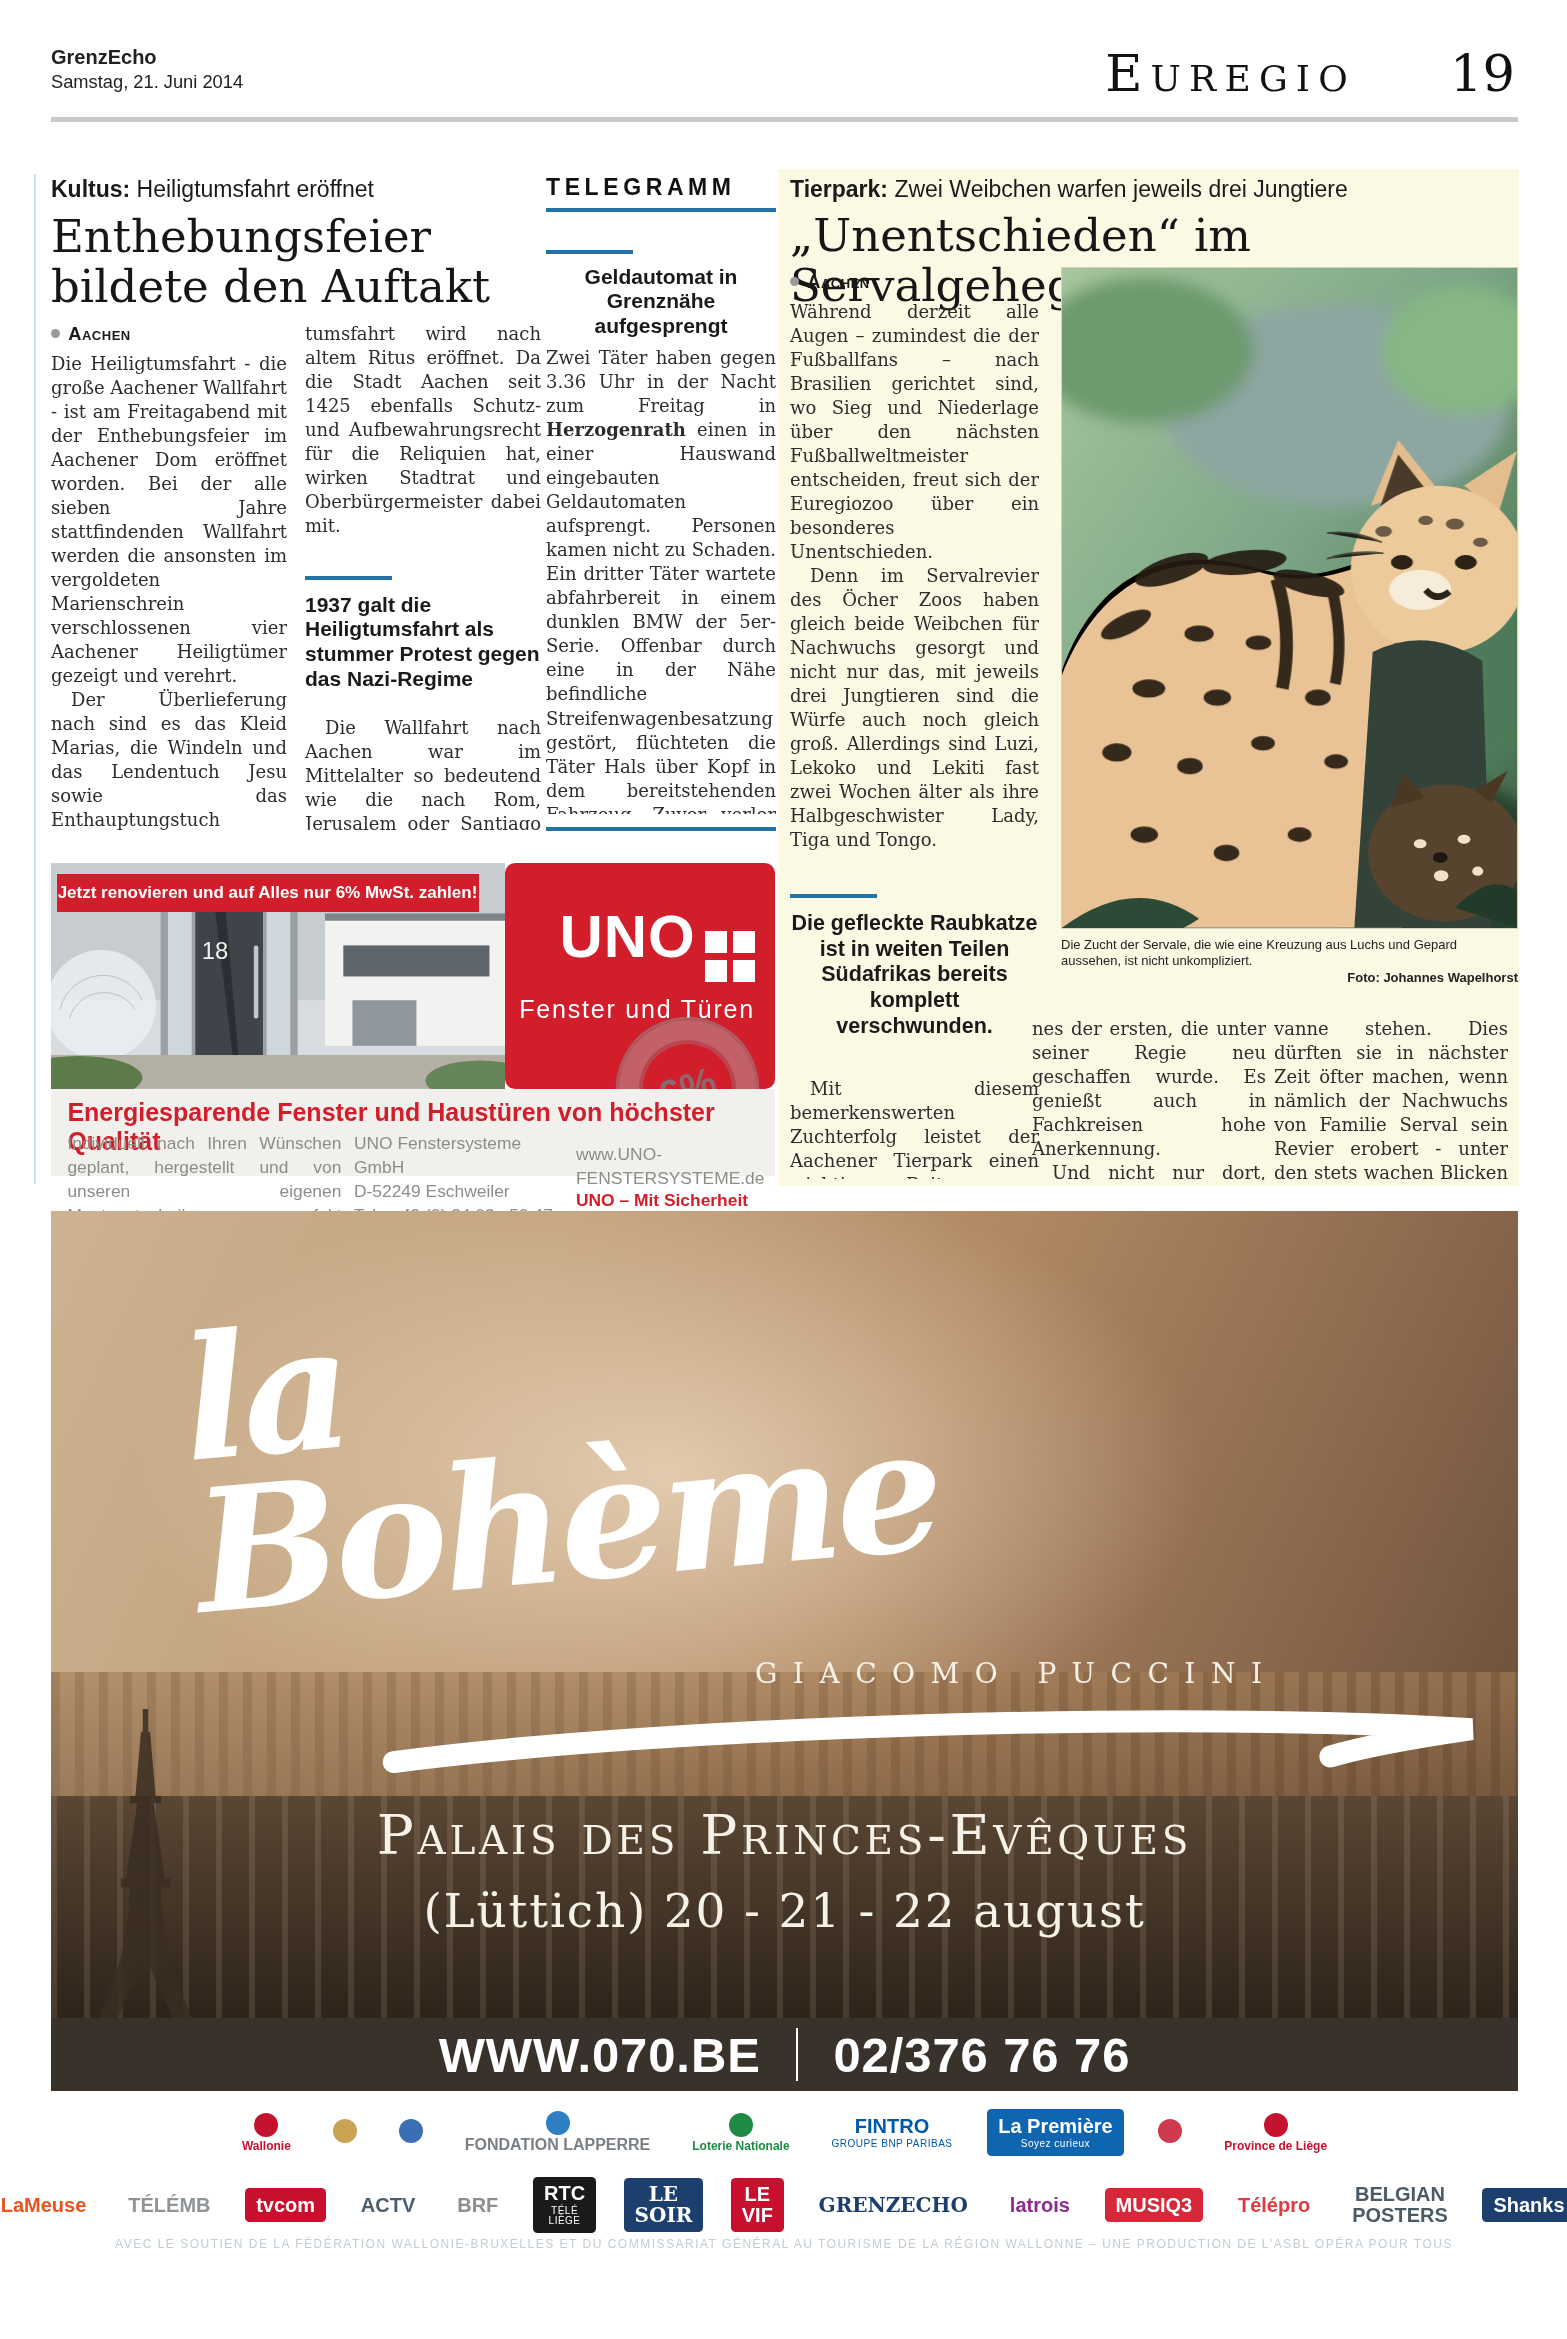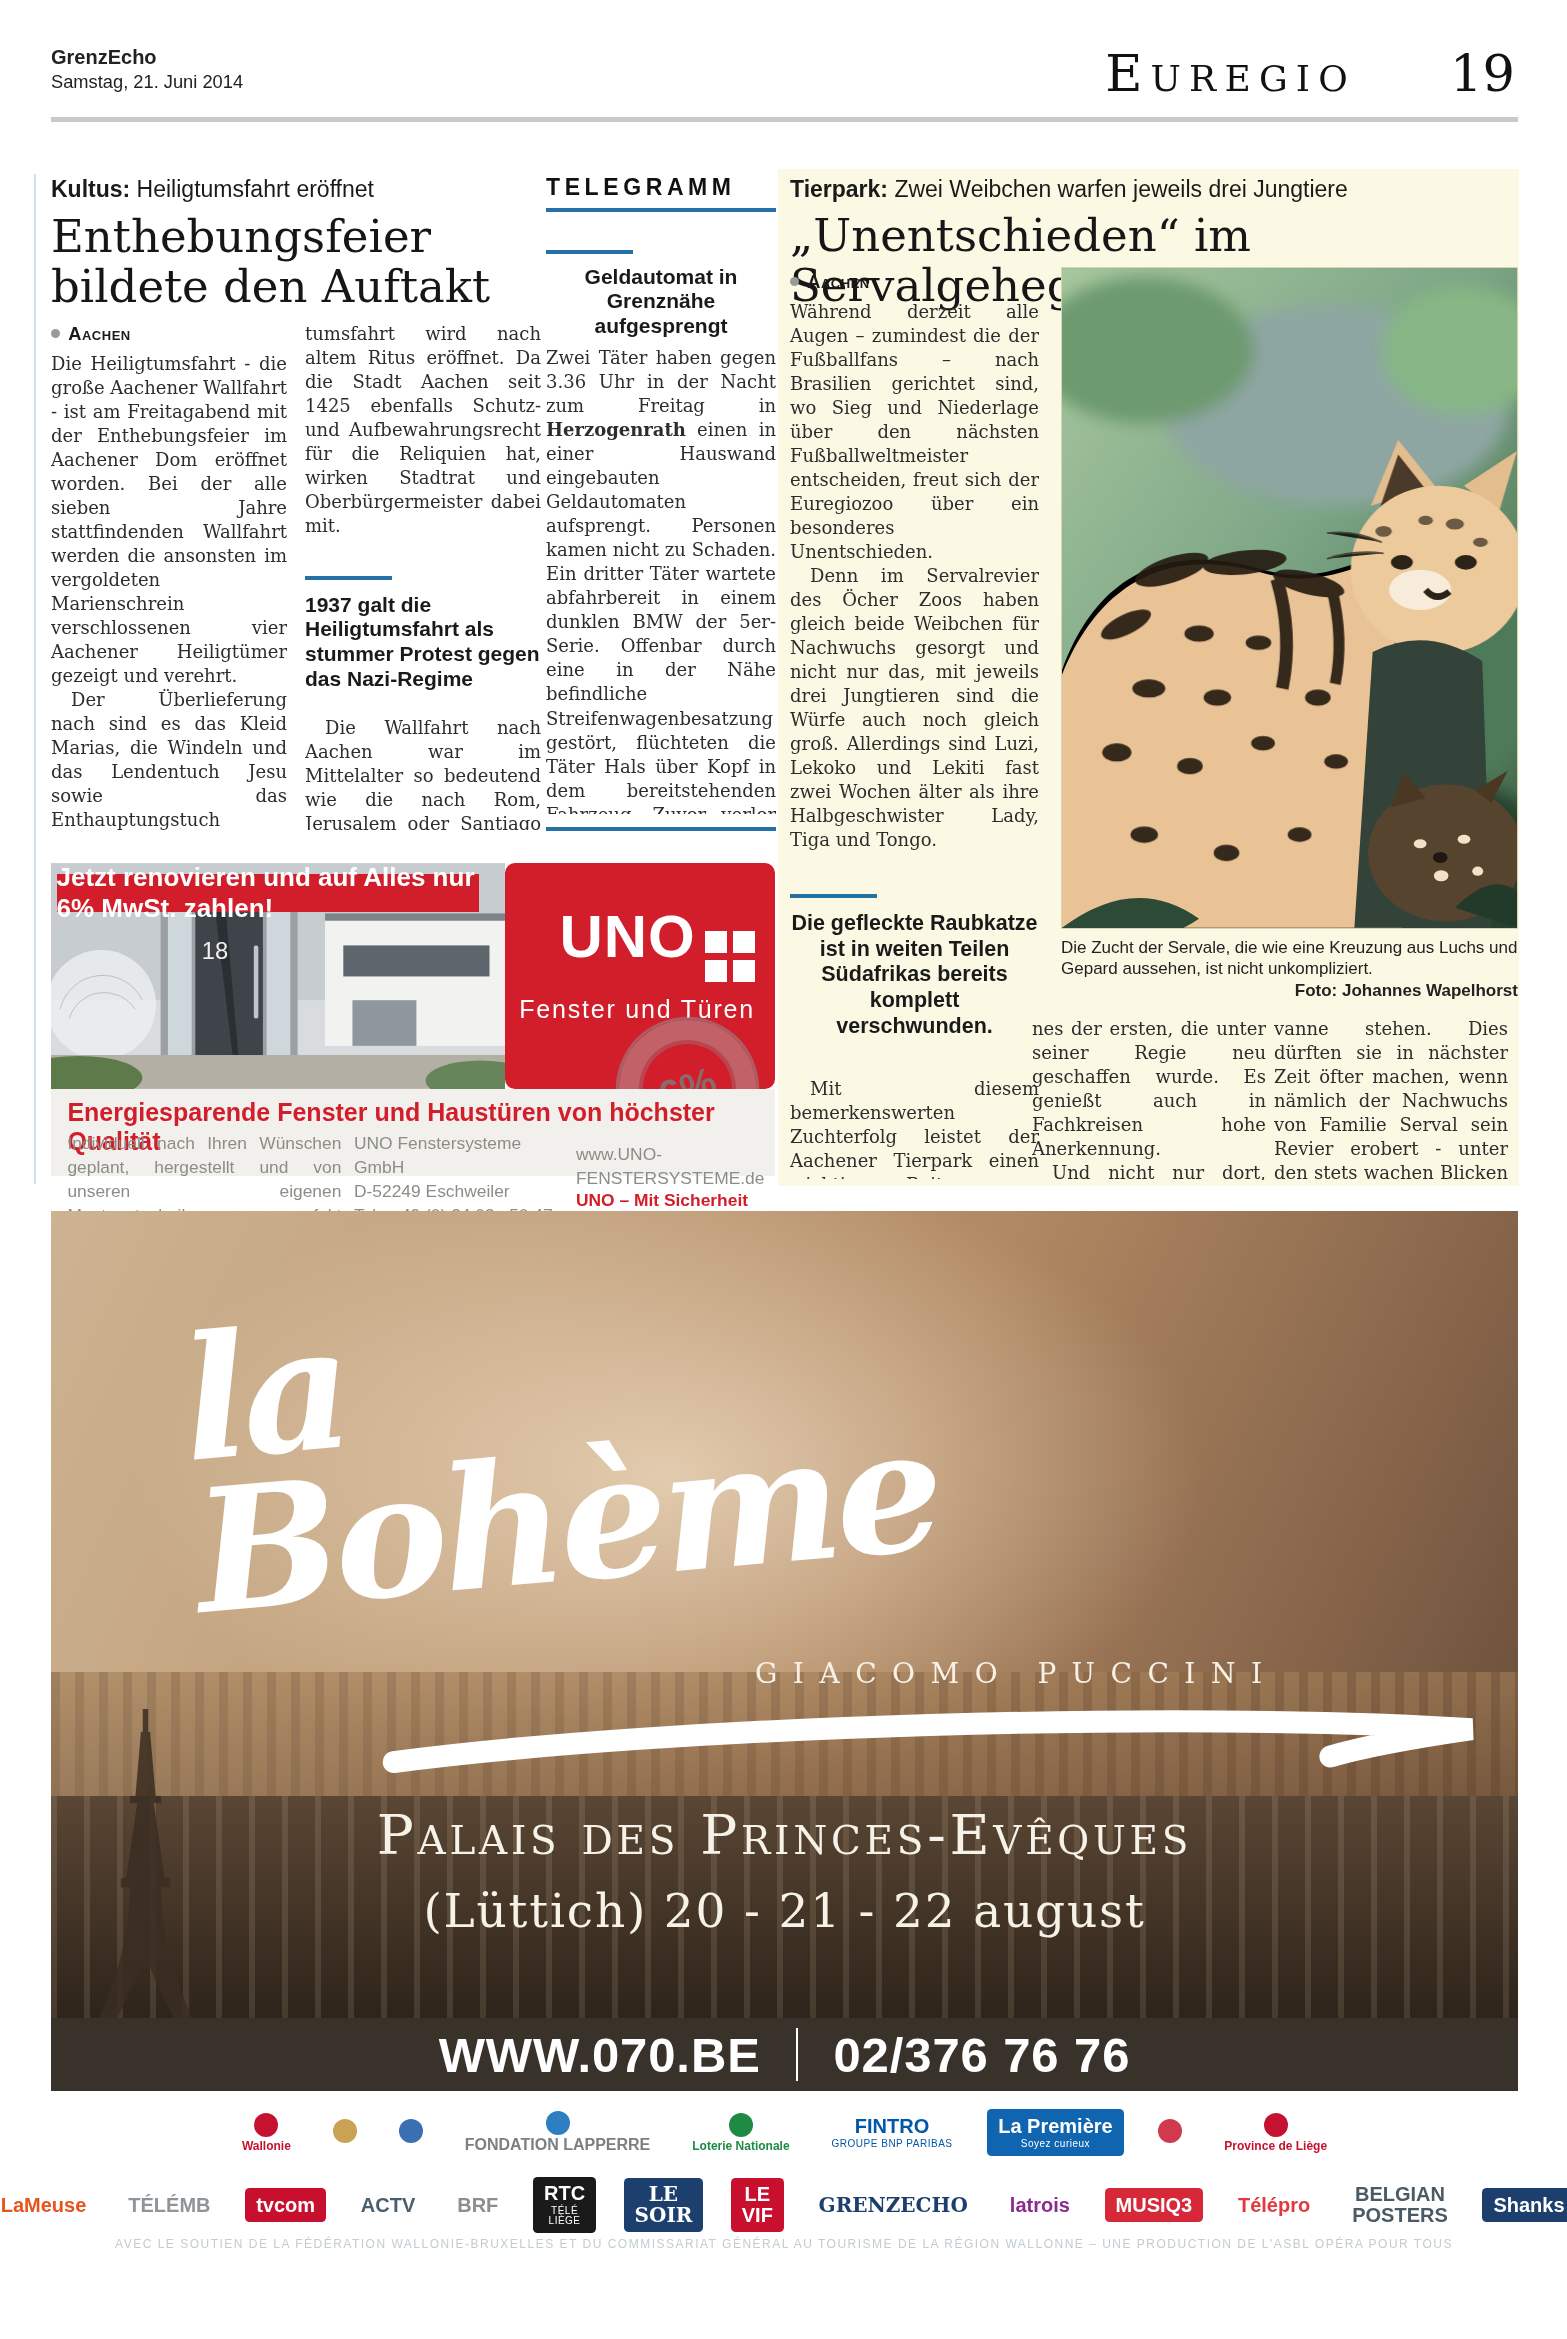--- a/index.html
+++ b/index.html
@@ -13,21 +13,21 @@
   .body-text p{margin:0;}
   .body-text p.ind{text-indent:20px;}
   .kicker{font-size:23px;color:#1a1a1a;}
   .kicker b{font-weight:bold;}
   .headline{font-family:"DejaVu Serif",serif;font-weight:400;font-size:45px;line-height:1.1;color:#161616;}
   .rule-blue{background:#2471a6;height:3.7px;}
   .subhead{font-weight:bold;font-size:21px;line-height:1.18;color:#1a1a1a;}
   .dateline{font-weight:bold;font-size:18.3px;letter-spacing:0.5px;font-variant:small-caps;color:#1a1a1a;}
   .dot{display:inline-block;width:9.1px;height:9.1px;border-radius:50%;background:#9a9a9a;margin-right:8.2px;vertical-align:1.8px;}
   .graybar{background:#c9c9c9;}
-  .caption{font-size:17px;line-height:1.25;color:#222;}
+  .caption{font-size:13px;line-height:1.25;color:#222;}
   .pullquote{font-weight:bold;font-size:21.5px;line-height:1.2;color:#1a1a1a;}
   
   .uno-red{background:#d21e2b;}
   .uno-logo{font-weight:bold;font-size:60px;letter-spacing:0.9px;color:#fff;line-height:1;}
   .uno-win{display:inline-grid;grid-template-columns:22px 22px;grid-template-rows:22px 22px;gap:6.4px;margin-left:9.1px;vertical-align:3.7px;}
   .uno-win i{background:#fff;display:block;}
   .uno-sub{color:#fff;font-size:25px;letter-spacing:1.8px;}
   .uno-strip{background:#f1f0ec;}
   .uno-head{color:#d21e2b;font-weight:bold;font-size:25px;}
   .uno-gray{color:#8d8d87;font-size:17.4px;line-height:1.38;}
@@ -241,21 +241,21 @@
         <path d="M178,38 L200,220 L206,220 L190,38 Z" fill="#2a2f34"></path>
         <rect x="222" y="90" width="5" height="80" rx="2" fill="#c0c6ca"></rect>
         <rect y="210" width="497" height="37" fill="#b4afa5"></rect>
         <ellipse cx="30" cy="235" rx="70" ry="24" fill="#5c7a4a"></ellipse>
         <ellipse cx="470" cy="238" rx="60" ry="22" fill="#67855a"></ellipse>
         <text x="165" y="105" font-size="26" fill="#f0f0ee" font-family="Liberation Sans,sans-serif">18</text>
       </svg>
     </div>
 
     <div class="abs uno-red" style="left:5.5px;top:11px;width:422px;height:38px;display:flex;align-items:center;justify-content:center;">
-      <span style="color:#fff;font-weight:bold;font-size:26px;">Jetzt renovieren und auf Alles nur 6% MwSt. zahlen!</span>
+      <span style="color:#fff;font-weight:bold;font-size:17px;">Jetzt renovieren und auf Alles nur 6% MwSt. zahlen!</span>
     </div>
 
     <div class="abs uno-red" style="left:454px;top:0;width:270px;height:226px;overflow:hidden;border-radius:10px;">
       <div style="position:absolute;right:20px;top:44px;text-align:right;">
         <span class="uno-logo">UNO</span><span class="uno-win">
             <i></i>
             <i></i>
             <i></i>
             <i></i>
           </span>

